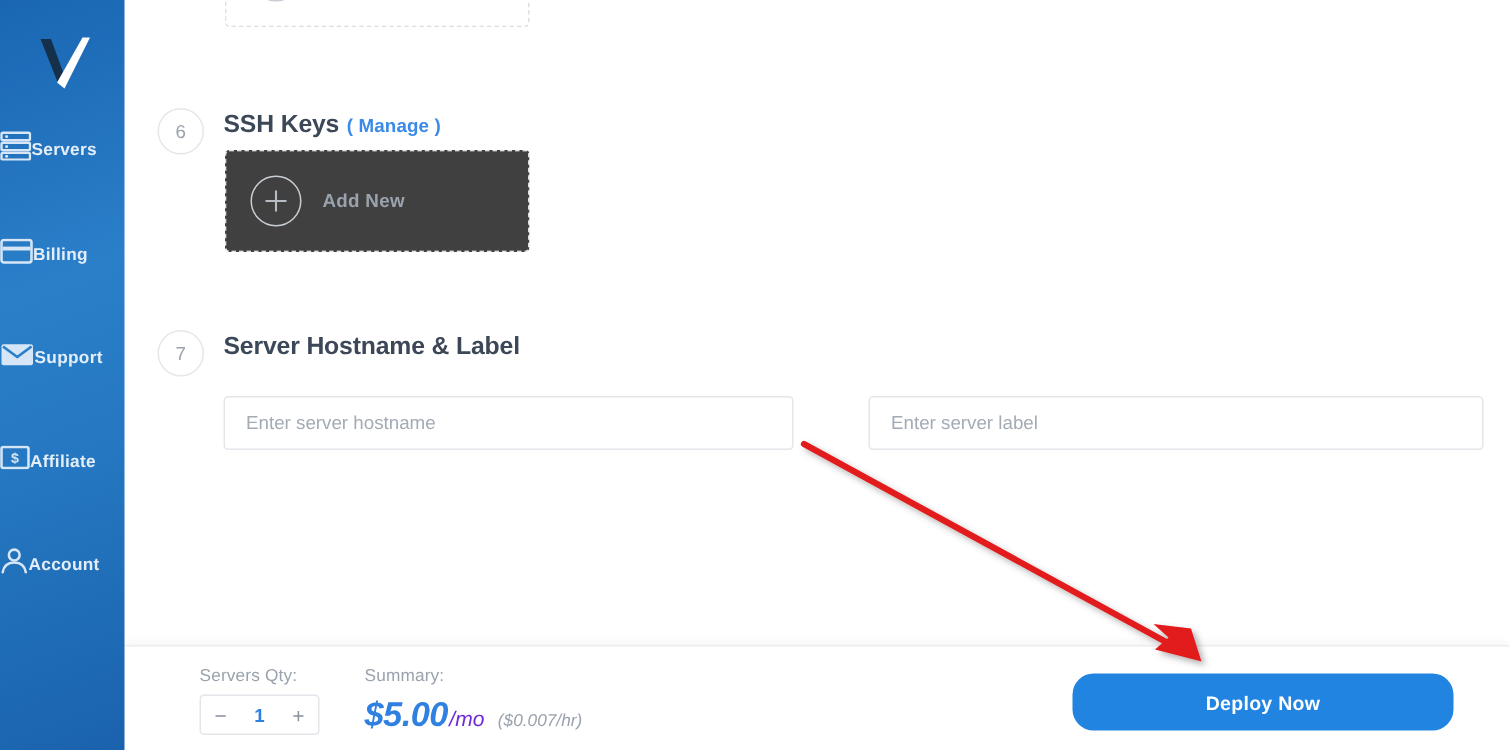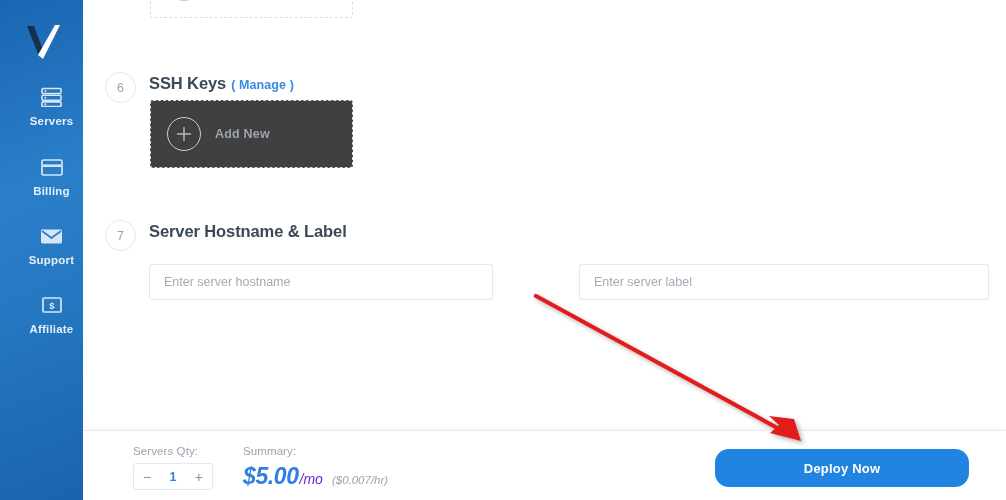--- a/index.html
+++ b/index.html
@@ -29,24 +29,23 @@
   #sidebar-logo {
     position: absolute;
     left: 0; top: 16px;
     width: 83px; height: 50px;
     display: flex; align-items: center; justify-content: center;
   }
   .logo-svg { display: block; }
 
   .nav-item {
     position: absolute;
-    left: 10px;
+    left: 0;
     width: 83px;
     display: flex;
-    flex-direction: column;
     align-items: center;
     text-decoration: none;
     cursor: pointer;
   }
   .nav-icon {
     height: 22px;
     display: flex; align-items: center; justify-content: center;
     margin-bottom: 7px;
   }
   .nav-label {
@@ -151,21 +150,21 @@
     border: 1px solid #e3e6ea;
     border-radius: 3px;
     background: #fff;
     font-family: "Liberation Sans", sans-serif;
     font-size: 12.5px;
     color: #3c4858;
     padding: 0 14px;
     outline: none;
   }
   .text-input::placeholder { color: #a3abb4; }
-  #input-hostname { position: absolute; left: 66px; width: 344px; }
+  #input-hostname { position: absolute; left: 66px; width: 380px; }
   #input-label    { position: absolute; left: 496px; width: 410px; }
 
   
   #bottom-bar {
     position: absolute;
     left: 83px; top: 430px;
     width: 923px; height: 70px;
     background: #ffffff;
     border-top: 1px solid #ececee;
     box-shadow: 0 -2px 6px rgba(0,0,0,0.045);
@@ -295,20 +294,29 @@
     <a class="nav-item" id="nav-affiliate">
       <span class="nav-icon">
         <svg width="20" height="16" viewBox="0 0 20 16">
           <rect x="1" y="1" width="18" height="14" rx="1.3" fill="none" stroke="#d6e6f6" stroke-width="1.7"></rect>
           <text x="10" y="11.6" font-family="Liberation Sans, sans-serif" font-size="9.5" font-weight="bold" fill="#d6e6f6" text-anchor="middle">$</text>
         </svg>
       </span>
       <span class="nav-label">Affiliate</span>
     </a>
 
+    <a class="nav-item" id="nav-account">
+      <span class="nav-icon">
+        <svg width="19" height="18" viewBox="0 0 19 18">
+          <circle cx="9.5" cy="5" r="3.6" fill="none" stroke="#d6e6f6" stroke-width="1.7"></circle>
+          <path d="M1.8 16.5 C2.6 11.8 6 10 9.5 10 C13 10 16.4 11.8 17.2 16.5" fill="none" stroke="#d6e6f6" stroke-width="1.7" stroke-linecap="round"></path>
+        </svg>
+      </span>
+      <span class="nav-label">Account</span>
+    </a>
   </nav>
 
   <main id="content">
 
     <div id="partial-addnew">
       <span class="plus-circle">
         
       </span>
 
     </div>

